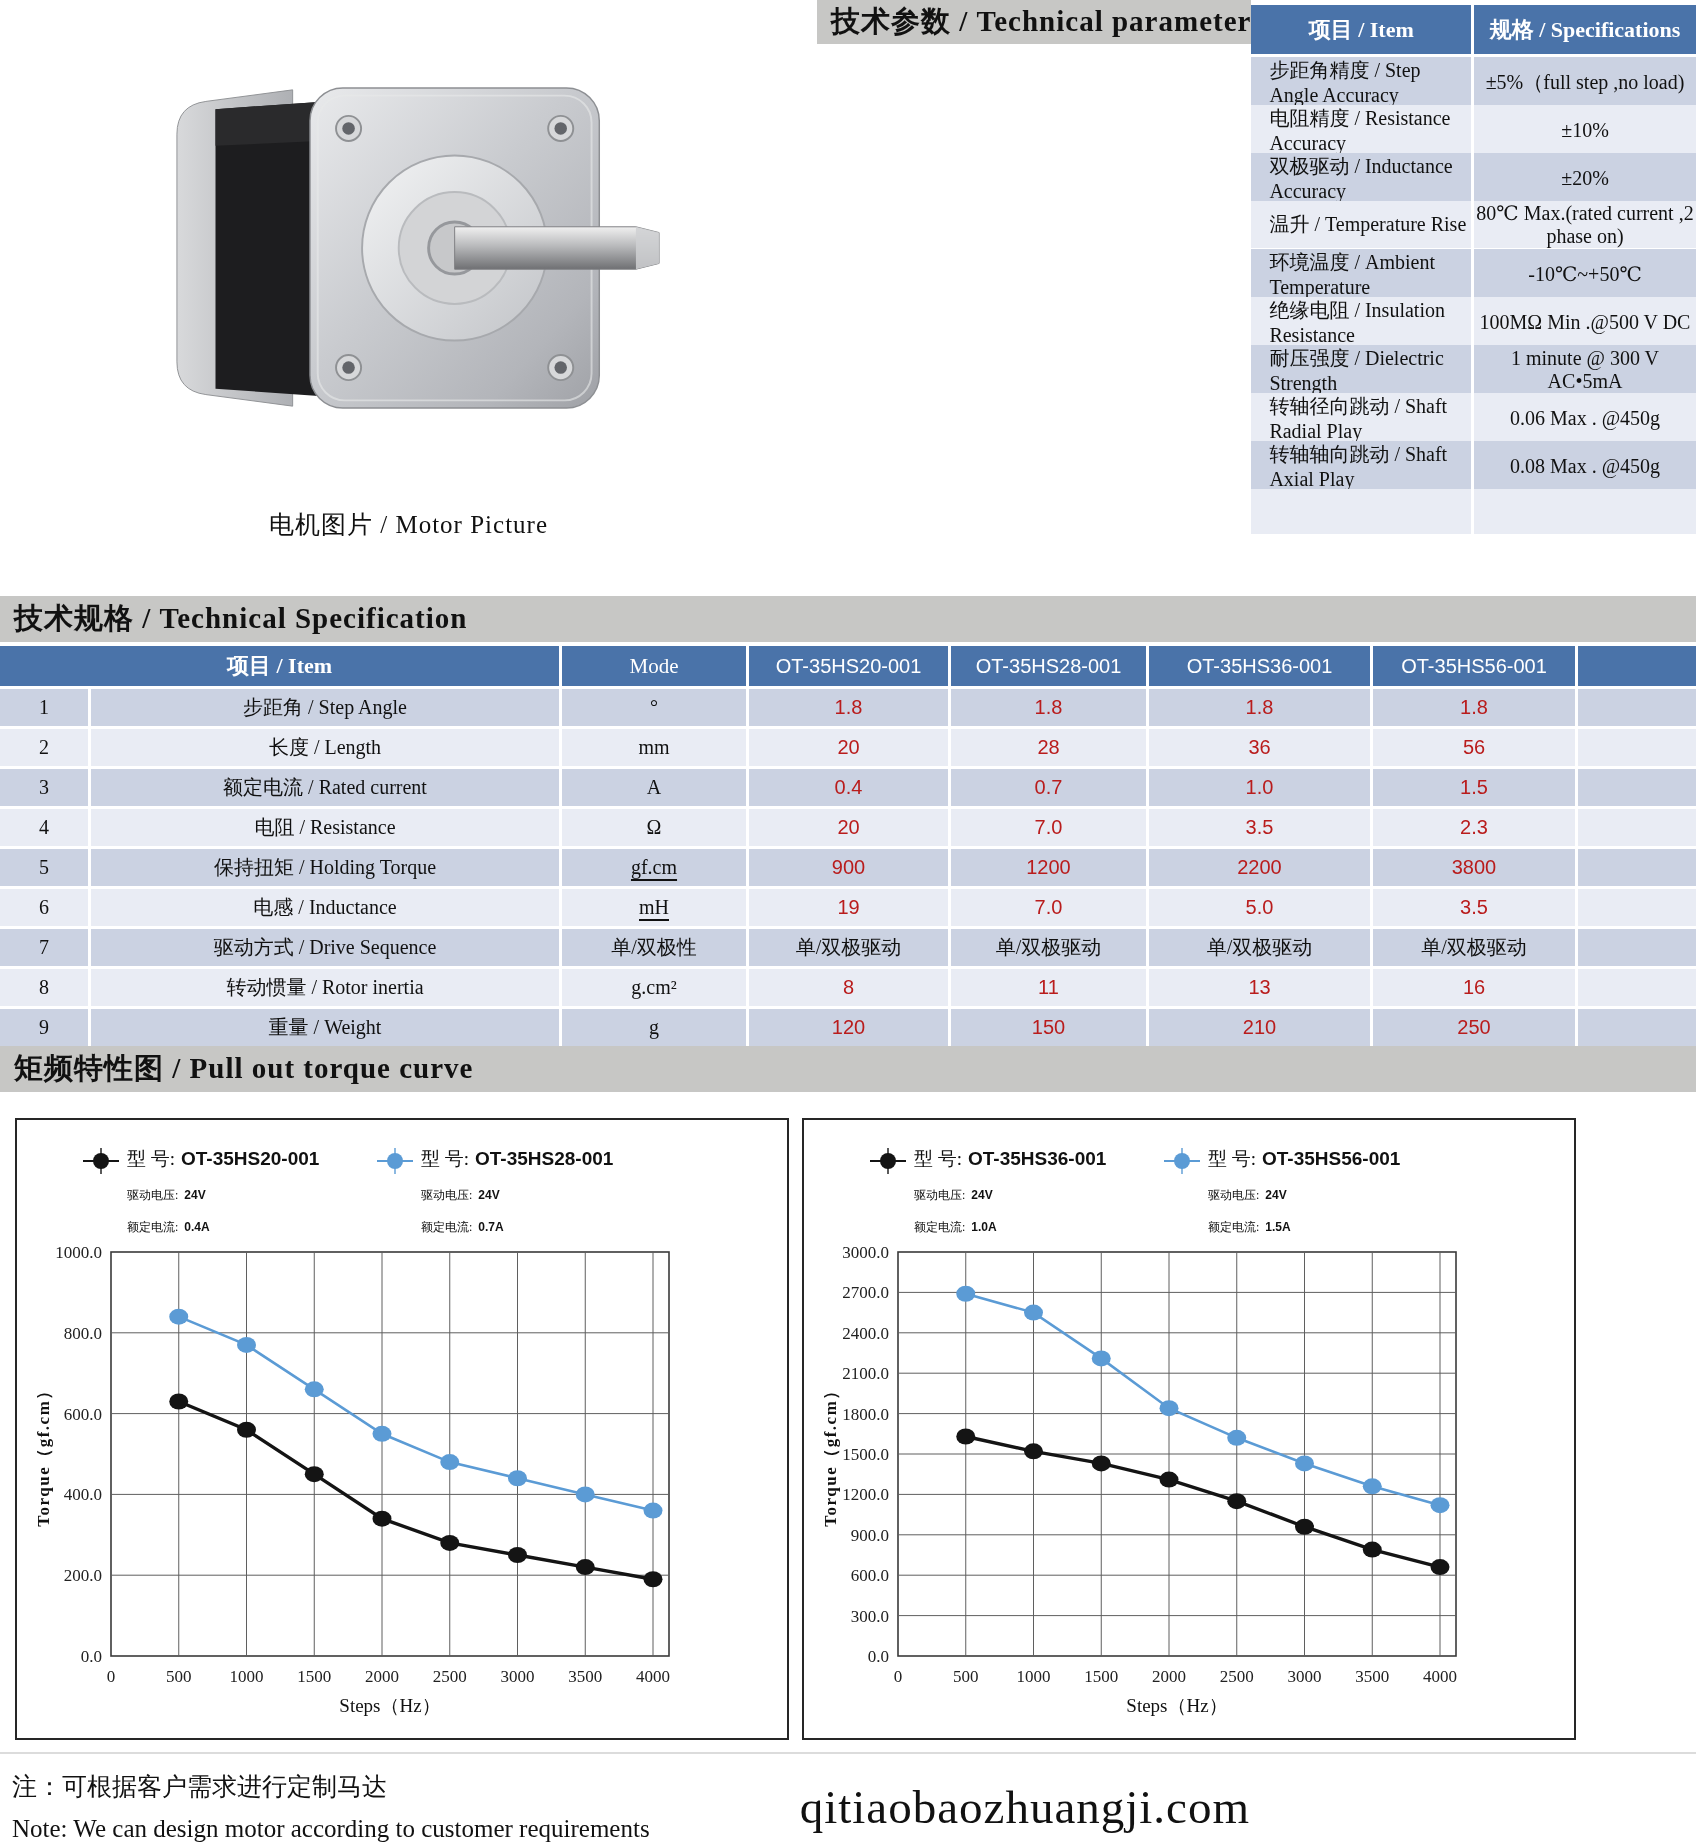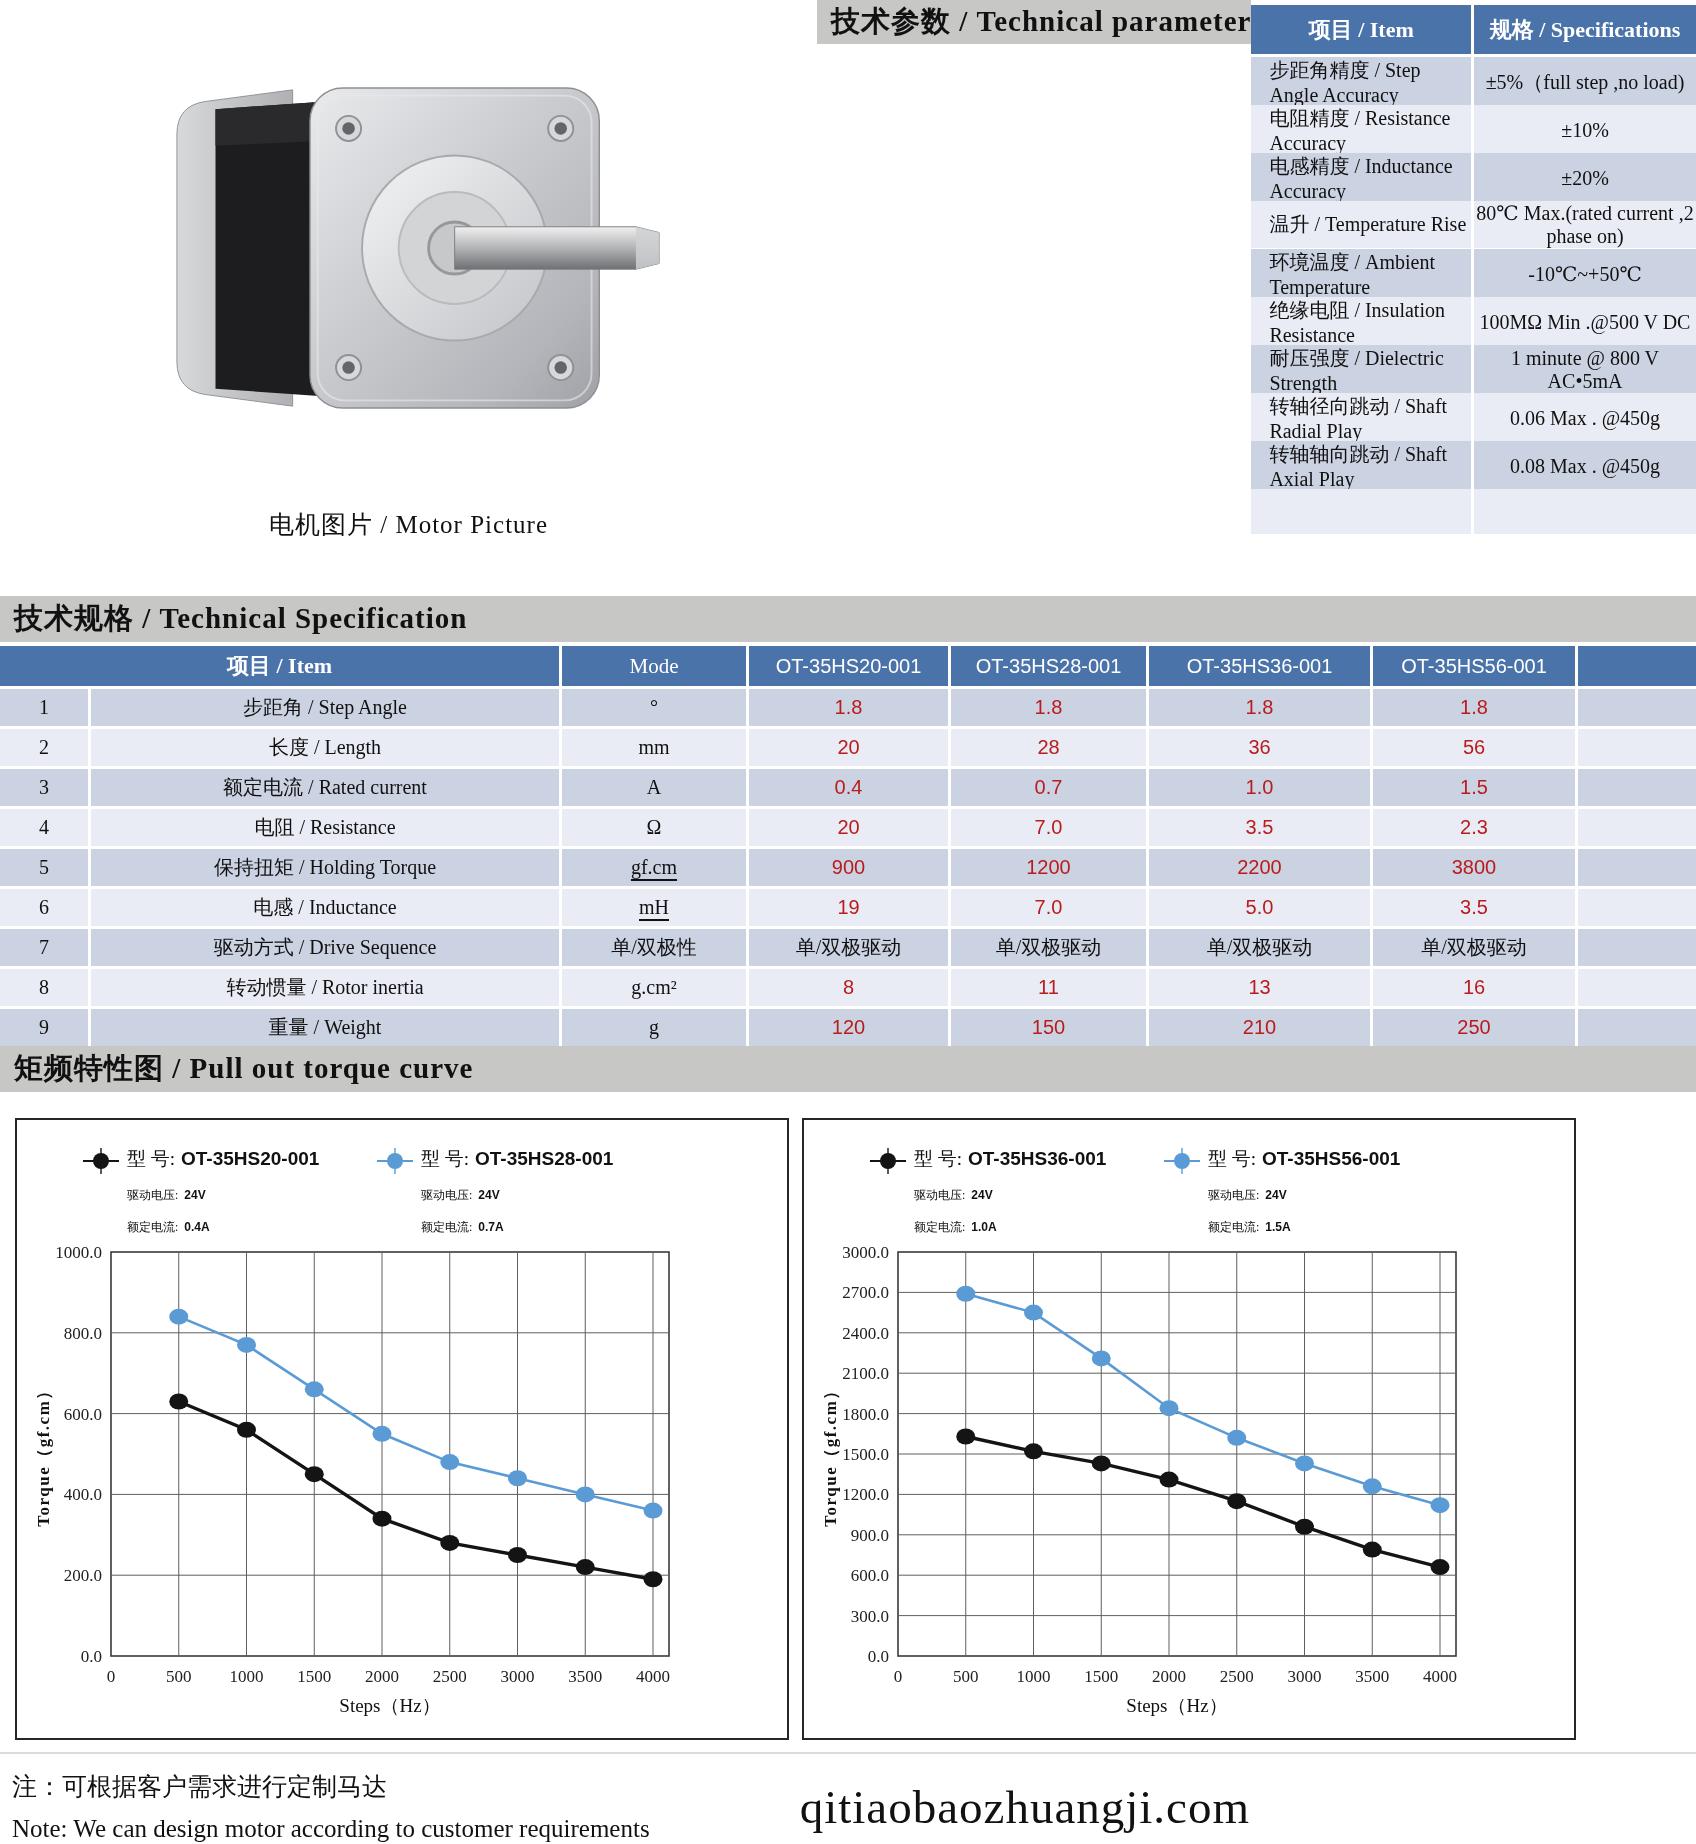--- a/index.html
+++ b/index.html
@@ -140,38 +140,38 @@
           </div>
           <div class="prow">
             <div class="pcell item bg-dark">步距角精度 / Step Angle Accuracy</div>
             <div class="pcell spec bg-dark">±5%（full step ,no load)</div>
           </div>
           <div class="prow">
             <div class="pcell item bg-light">电阻精度 / Resistance Accuracy</div>
             <div class="pcell spec bg-light">±10%</div>
           </div>
           <div class="prow">
-            <div class="pcell item bg-dark">电感精度 / Inductance Accuracy</div>
+            <div class="pcell item bg-dark">双极驱动 / Inductance Accuracy</div>
             <div class="pcell spec bg-dark">±20%</div>
           </div>
           <div class="prow">
             <div class="pcell item bg-light">温升 / Temperature Rise</div>
             <div class="pcell spec bg-light">80℃ Max.(rated current ,2 phase on)</div>
           </div>
           <div class="prow">
             <div class="pcell item bg-dark">环境温度 / Ambient Temperature</div>
             <div class="pcell spec bg-dark">-10℃~+50℃</div>
           </div>
           <div class="prow">
             <div class="pcell item bg-light">绝缘电阻 / Insulation Resistance</div>
             <div class="pcell spec bg-light">100MΩ Min .@500 V DC</div>
           </div>
           <div class="prow">
             <div class="pcell item bg-dark">耐压强度 / Dielectric Strength</div>
-            <div class="pcell spec bg-dark">1 minute @ 800 V AC•5mA</div>
+            <div class="pcell spec bg-dark">1 minute @ 300 V AC•5mA</div>
           </div>
           <div class="prow">
             <div class="pcell item bg-light">转轴径向跳动 / Shaft Radial Play</div>
             <div class="pcell spec bg-light">0.06 Max . @450g</div>
           </div>
           <div class="prow">
             <div class="pcell item bg-dark">转轴轴向跳动 / Shaft Axial Play</div>
             <div class="pcell spec bg-dark">0.08 Max . @450g</div>
           </div>
           <div class="prow">

